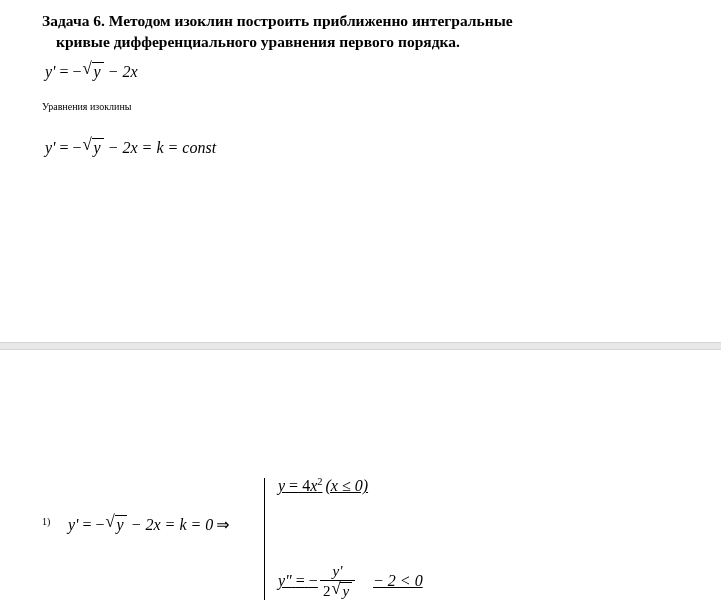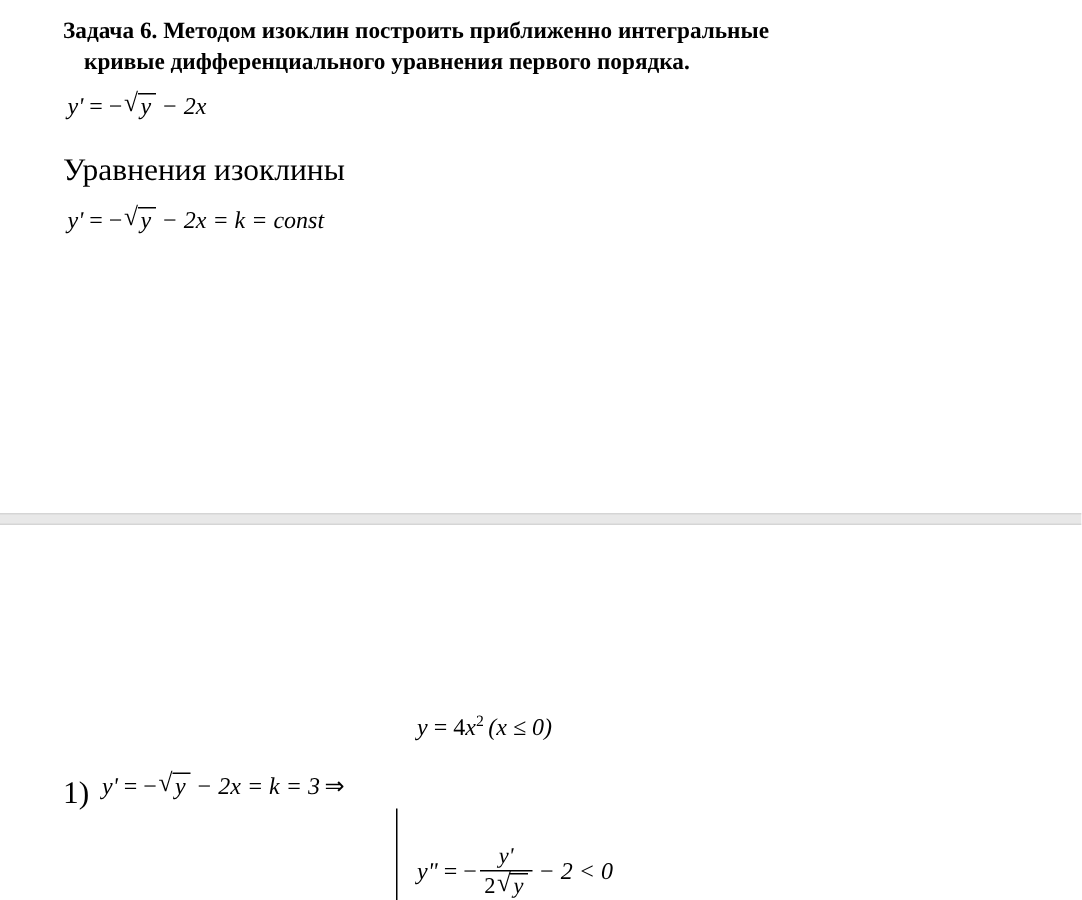--- a/index.html
+++ b/index.html
@@ -104,40 +104,41 @@
     font-style: normal;
     vertical-align: -3px;
     display: inline-block;
     transform: scaleY(1.15);
   }
 
   
   .plain-text {
     position: absolute;
     font-family: "Liberation Serif", serif;
-    font-size: 21px;
+    font-size: 10px;
     white-space: nowrap;
   }
 
   
   .divider-band {
     position: absolute;
     left: 0;
     width: 721px;
     height: 6px;
     background: #e8e8e8;
     border-top: 1px solid #d5d5d5;
     border-bottom: 1px solid #d5d5d5;
   }
 
   
   .system {
     position: absolute;
     display: flex;
-    align-items: center;
+    align-items: flex-start;
+    text-decoration: underline;
   }
   .brace {
     font-family: "Liberation Serif", serif;
     font-size: 15px;
     width: 14px;
     position: relative;
   }
   .brace .b-top,
   .brace .b-bot,
   .brace .b-mid,
@@ -192,34 +193,34 @@
 
 
   <div class="divider-band" style="top:342px;"></div>
 
   <div class="plain-text" style="left:42px; top:516px; font-style:normal;">1)</div>
 
   <div class="math" style="left:68px; top:515px;">
     <span class="mi">y'</span>
     <span class="op">=</span>
     <span class="op">−</span><span class="sqrt"><span class="sign">√</span><span class="radicand mi">y</span></span>
-    <span class="mtxt">− 2x = k = 3</span><span class="op" style="margin-left:3px;">⇒</span>
+    <span class="mtxt">− 2x = k = 0</span><span class="op" style="margin-left:3px;">⇒</span>
   </div>
 
   <div class="system" style="left:258px; top:478px; height:122px;">
     <div class="brace">
       <div class="b-line" style="top:0; height:122px;"></div>
     </div>
     <div class="system-rows" style="height:122px;">
       <div class="row">
         <span class="mi">y</span>
         <span class="op">=</span>
         <span class="mn">4</span><span class="mi">x</span><sup class="exp">2</sup><span class="mtxt" style="margin-left:3px;">(x ≤ 0)</span>
       </div>
       <div class="row">
         <span class="mi">y"</span>
         <span class="op">=</span>
-        <span class="op">−</span><span class="frac"><span class="num mi">y'</span><span class="den"><span class="mn">2</span><span class="sqrt"><span class="sign">√</span><span class="radicand mi">y</span></span></span></span><span class="mtxt" style="margin-left:2px;">− 2 &lt; 0</span>
+        <span class="op">−</span><span class="frac"><span class="num mi">y'</span><span class="den"><span class="mn">2</span><span class="sqrt"><span class="sign">√</span><span class="radicand mi">y</span></span></span></span><span class="mtxt" style="margin-left:16px;">− 2 &lt; 0</span>
       </div>
     </div>
   </div>
 
 </div>
 
 </body></html>

